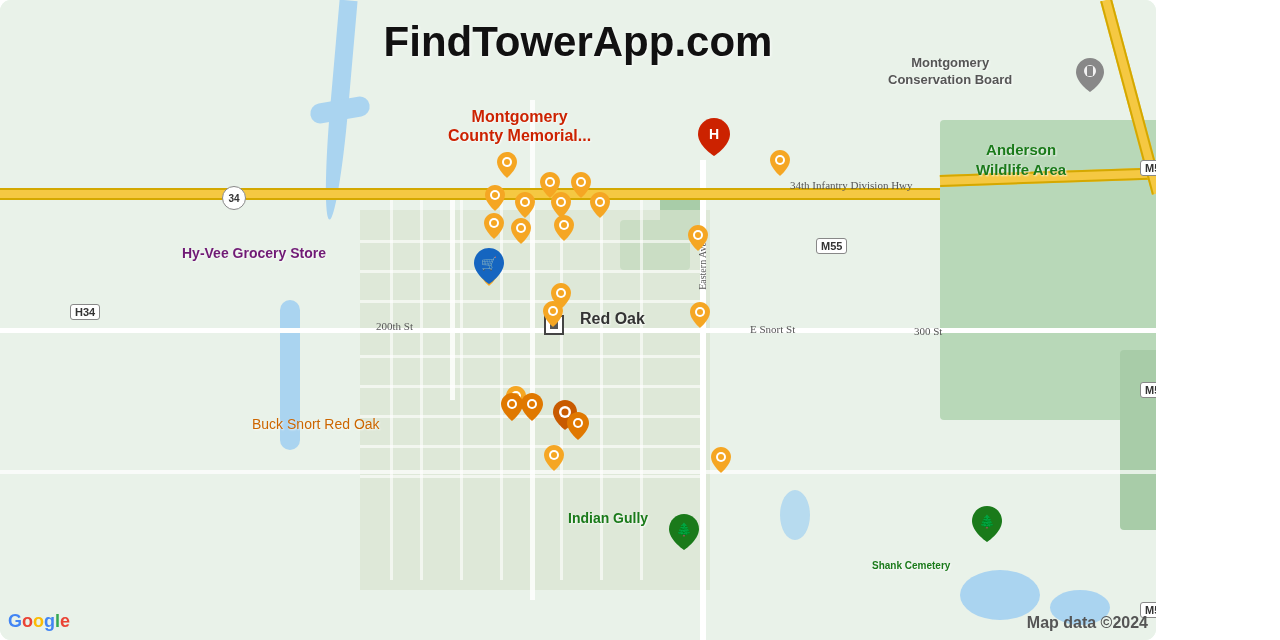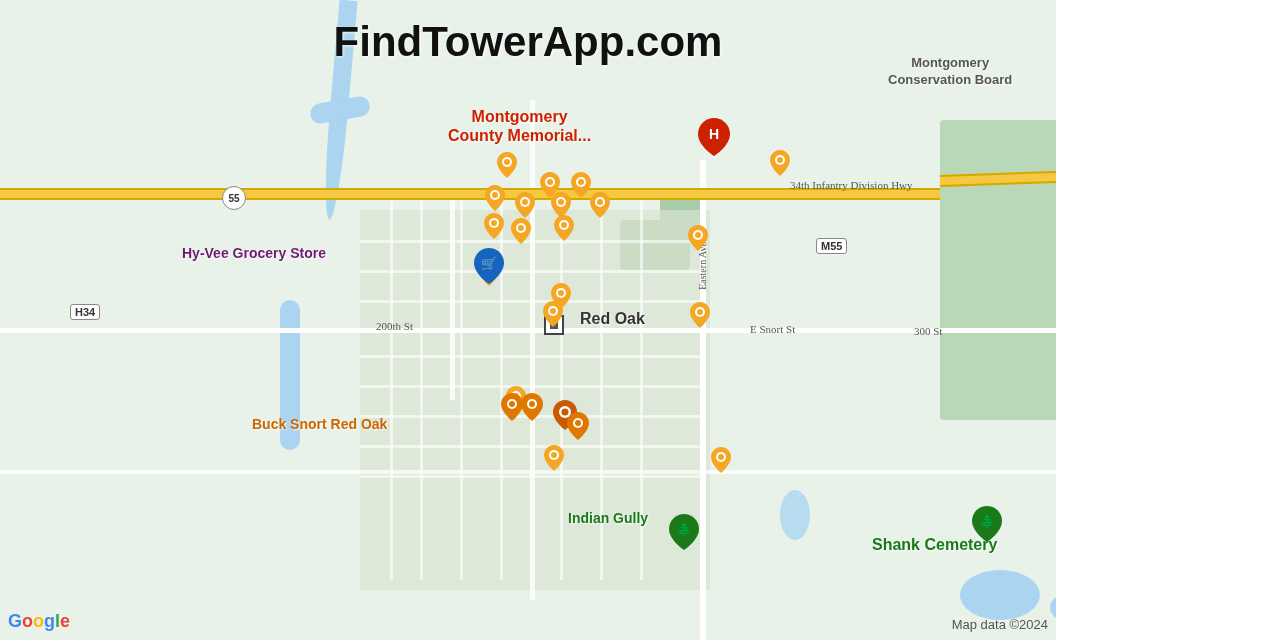--- a/index.html
+++ b/index.html
@@ -1,23 +1,24 @@
 <!DOCTYPE html>
 <html><head>
   <meta charset="utf-8">
   <style>
     * { margin: 0; padding: 0; box-sizing: border-box; }
     body { width: 1280px; height: 640px; overflow: hidden; font-family: Arial, sans-serif; }
     
     #map-container {
       position: relative;
-      width: 1056px;
+      width: 1156px;
       height: 640px;
       background-color: #e8f5e9;
       overflow: hidden;
+      border-radius: 11px;
     }
 
     
     .map-bg {
       position: absolute;
       inset: 0;
       background: #e9f2e9;
     }
     .dark-green-area {
       position: absolute;
@@ -114,23 +115,24 @@
       align-items: center;
       z-index: 100;
     }
     .g-letter { font-size: 18px; font-weight: bold; }
 
     
     .map-data-text {
       position: absolute;
       bottom: 8px;
       right: 8px;
-      font-size: 13px;
+      font-size: 16px;
       color: #555;
       z-index: 100;
+      font-weight: bold;
     }
   </style>
 </head>
 <body>
 
 <div id="map-container">
 
   <div class="map-bg"></div>
 
   <div class="dark-green-area" style="left:940px;top:120px;width:240px;height:300px;background:#b8d8b8;"></div>
@@ -171,21 +173,21 @@
   <div style="position:absolute;left:420px;top:200px;width:3px;height:380px;background:#fff;opacity:0.6;z-index:7;"></div>
   <div style="position:absolute;left:460px;top:200px;width:3px;height:380px;background:#fff;opacity:0.6;z-index:7;"></div>
   <div style="position:absolute;left:500px;top:200px;width:3px;height:380px;background:#fff;opacity:0.6;z-index:7;"></div>
   <div style="position:absolute;left:560px;top:200px;width:3px;height:380px;background:#fff;opacity:0.6;z-index:7;"></div>
   <div style="position:absolute;left:600px;top:200px;width:3px;height:380px;background:#fff;opacity:0.6;z-index:7;"></div>
   <div style="position:absolute;left:640px;top:200px;width:3px;height:380px;background:#fff;opacity:0.6;z-index:7;"></div>
 
   <div class="site-title">FindTowerApp.com</div>
 
   <div class="road-badge-circle" style="left:222px;top:186px;z-index:20;">
-    <span>55</span>
+    <span>34</span>
   </div>
   <div class="road-badge" style="left:70px;top:304px;z-index:20;">
     <span>H34</span>
   </div>
   <div class="road-badge" style="left:1140px;top:160px;z-index:20;">
     <span>M55</span>
   </div>
   <div class="road-badge" style="left:816px;top:238px;z-index:20;">
     <span>M55</span>
   </div>
@@ -367,32 +369,35 @@
   </div>
 
   <div class="place-label place-label-red" style="position:absolute;left:448px;top:107px;z-index:40;font-size:16px;font-weight:700;text-align:center;line-height:1.2;max-width:200px;text-shadow:1px 1px 2px rgba(255,255,255,0.9);">
     <span>Montgomery<br>County Memorial...</span>
   </div>
 
   <div class="place-label place-label-blue" style="position:absolute;left:182px;top:245px;z-index:40;font-size:14px;font-weight:700;text-shadow:1px 1px 2px rgba(255,255,255,0.9);">
     <span>Hy-Vee Grocery Store</span>
   </div>
 
-  <div class="place-label place-label-orange" style="position:absolute;left:252px;top:416px;z-index:40;font-size:14px;font-weight:700;text-shadow:1px 1px 2px rgba(255,255,255,0.9);text-align:right;">
+  <div class="place-label place-label-orange" style="position:absolute;left:252px;top:416px;z-index:40;font-size:14px;font-weight:400;text-shadow:1px 1px 2px rgba(255,255,255,0.9);text-align:right;">
     <span>Buck Snort Red Oak</span>
   </div>
 
   <div class="place-label place-label-green" style="position:absolute;left:568px;top:510px;z-index:40;font-size:14px;font-weight:600;text-shadow:1px 1px 2px rgba(255,255,255,0.9);">
     <span>Indian Gully</span>
   </div>
 
-  <div class="place-label place-label-green" style="position:absolute;left:872px;top:536px;z-index:40;font-size:16px;font-weight:600;text-shadow:1px 1px 2px rgba(255,255,255,0.9);text-align:center;">
+  <div class="place-label place-label-green" style="position:absolute;left:872px;top:560px;z-index:40;font-size:10px;font-weight:600;text-shadow:1px 1px 2px rgba(255,255,255,0.9);text-align:center;">
     <span>Shank Cemetery</span>
   </div>
 
+  <div class="place-label place-label-green-dark" style="position:absolute;left:976px;top:140px;z-index:40;text-align:center;line-height:1.3;font-weight:700;text-shadow:1px 1px 2px rgba(255,255,255,0.9);">
+    <span>Anderson<br>Wildlife Area</span>
+  </div>
 
   <div class="place-label place-label-gray" style="position:absolute;left:888px;top:55px;z-index:40;text-align:center;line-height:1.3;font-size:13px;font-weight:600;text-shadow:1px 1px 2px rgba(255,255,255,0.9);">
     <span>Montgomery<br>Conservation Board</span>
   </div>
 
   <div class="place-label place-label-dark" style="position:absolute;left:580px;top:310px;z-index:40;text-shadow:1px 1px 2px rgba(255,255,255,0.9);">
     <span>Red Oak</span>
   </div>
 
   <div style="position:absolute;left:544px;top:315px;width:20px;height:20px;border:2px solid #444;background:white;z-index:40;display:flex;align-items:center;justify-content:center;">

